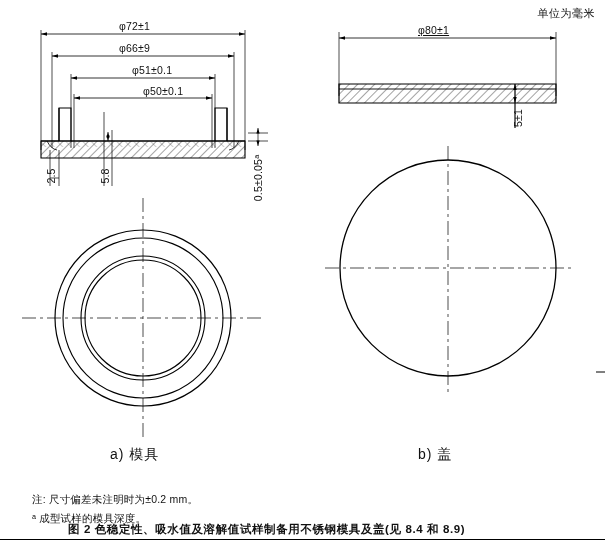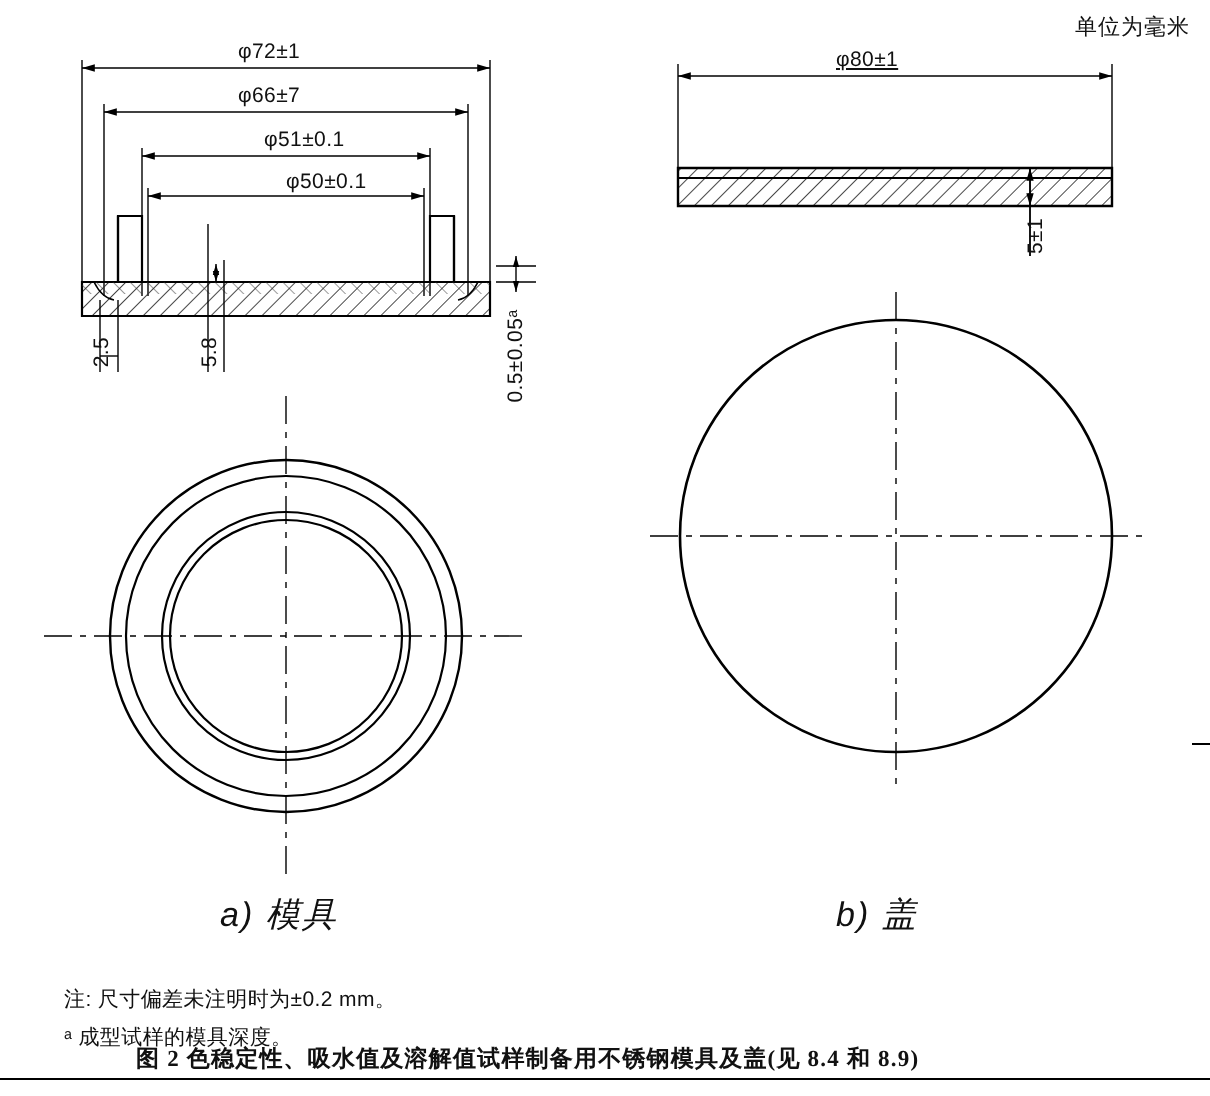--- a/index.html
+++ b/index.html
@@ -35,23 +35,22 @@
   }
   .dim {
     font-size: 10.5px;
     letter-spacing: 0.2px;
   }
   .vert {
     transform-origin: center center;
     transform: rotate(-90deg);
   }
   .caption {
-    font-size: 17px;
+    font-size: 14px;
     letter-spacing: 1px;
-    font-style: italic;
   }
   .notes {
     font-size: 10.5px;
     letter-spacing: 0.2px;
     margin-top: 20px;
   }
   .figtitle {
     font-size: 11.5px;
     font-weight: bold;
     letter-spacing: 0.6px;
@@ -176,32 +175,32 @@
       <line x1="448" y1="146" x2="448" y2="392"></line>
     </g>
 
     <line x1="596" y1="372" x2="605" y2="372" stroke="#000" stroke-width="1"></line>
   </g>
 </svg>
 
 <div class="txt unit-note">单位为毫米</div>
 
 <div class="txt dim" style="left:119px; top:20px;">φ72±1</div>
-<div class="txt dim" style="left:119px; top:42px;">φ66±7</div>
+<div class="txt dim" style="left:119px; top:42px;">φ66±9</div>
 <div class="txt dim" style="left:112px; top:64px;margin-left:20px;">φ51±0.1</div>
 <div class="txt dim" style="left:124px; top:85px;margin-left:19px;">φ50±0.1</div>
 
 <div class="txt dim vert" style="left:38px; top:170px; width:26px; text-align:center;">2.5</div>
 <div class="txt dim vert" style="left:92px; top:170px; width:26px; text-align:center;">5.8</div>
 <div class="txt dim vert" style="left:222px; top:172px; width:72px; text-align:center;">0.5±0.05ᵃ</div>
 
 <div class="txt dim" style="left:418px; top:24px;text-decoration:underline;">φ80±1</div>
 <div class="txt dim vert" style="left:498px; top:112px; width:40px; text-align:center;">5±1</div>
 
 <div class="txt caption" style="left:110px; top:446px;">a)  模具</div>
 <div class="txt caption" style="left:418px; top:446px;">b)  盖</div>
 
 <div class="txt notes" style="left:32px; top:473px;">注: 尺寸偏差未注明时为±0.2 mm。</div>
 <div class="txt notes" style="left:32px; top:492px;">ᵃ 成型试样的模具深度。</div>
 
-<div class="txt figtitle" style="left:68px; top:522px;font-family:Liberation Serif, serif;">图 2  色稳定性、吸水值及溶解值试样制备用不锈钢模具及盖(见 8.4 和 8.9)</div>
+<div class="txt figtitle" style="left:68px; top:522px;">图 2  色稳定性、吸水值及溶解值试样制备用不锈钢模具及盖(见 8.4 和 8.9)</div>
 
 <div class="bottom-rule"></div>
 
 </body></html>

